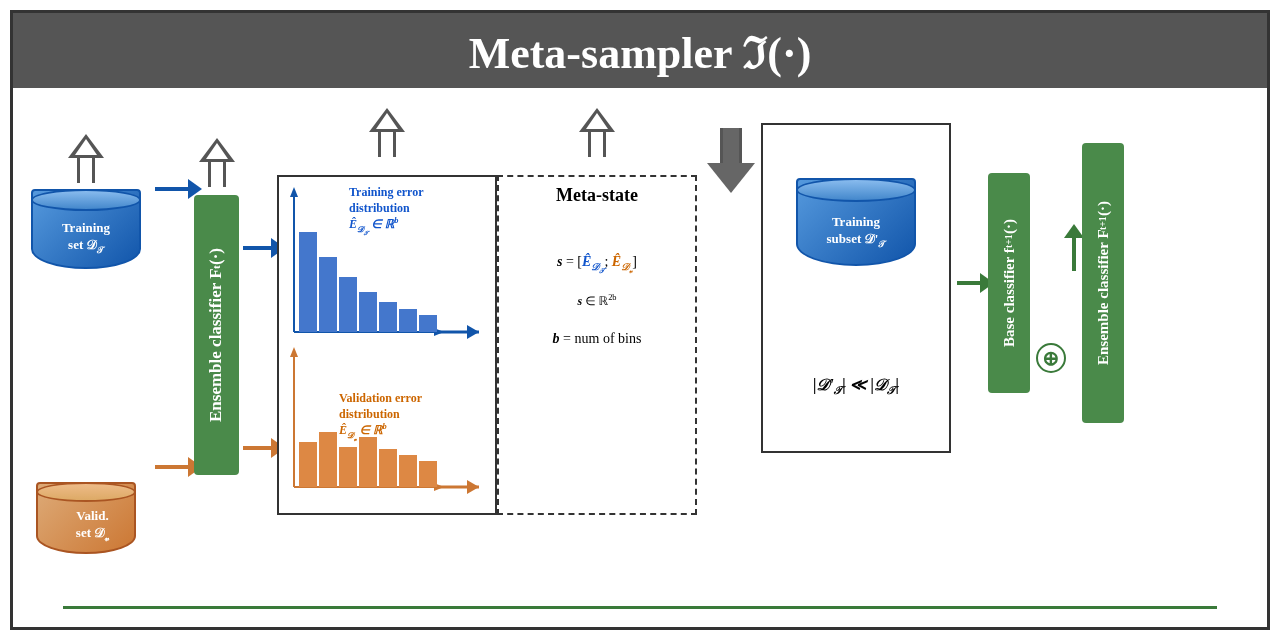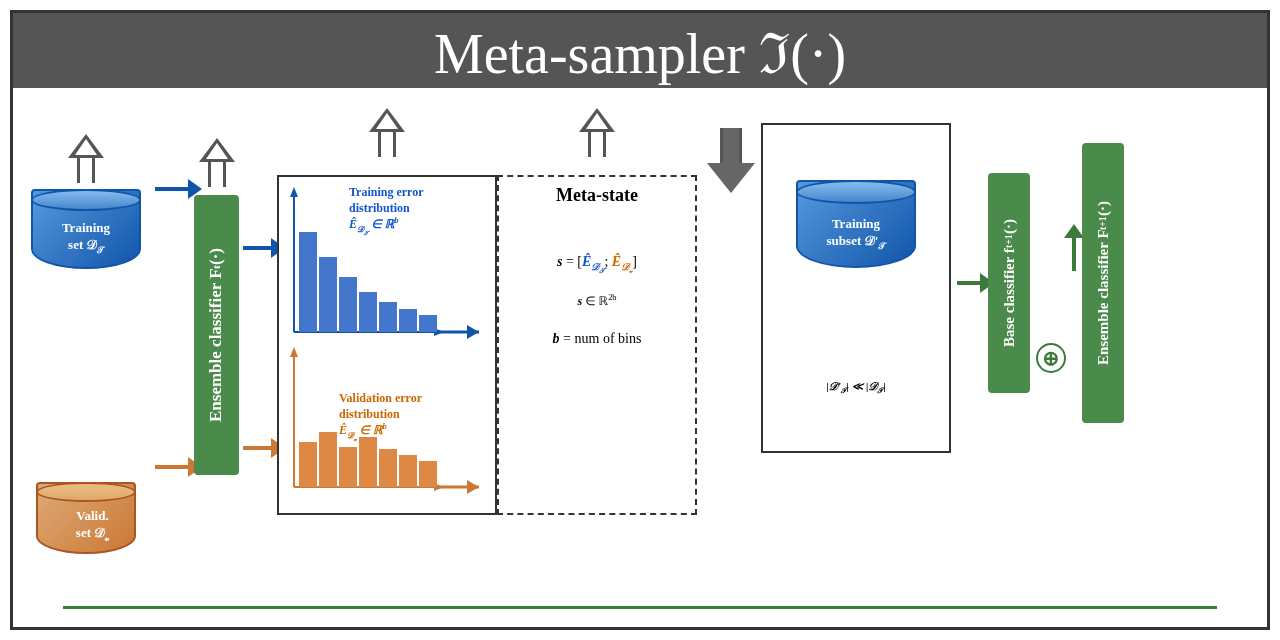--- a/index.html
+++ b/index.html
@@ -24,22 +24,22 @@
     .header-bar {
       width: 100%;
       background: #555;
       height: 75px;
       display: flex;
       align-items: center;
       justify-content: center;
     }
     .header-title {
       color: #fff;
-      font-size: 56px;
-      font-weight: normal;
+      font-size: 44px;
+      font-weight: bold;
       font-family: 'Times New Roman', serif;
     }
 
     
     .main-content {
       display: flex;
       flex-direction: row;
       align-items: flex-start;
       padding: 10px 8px;
       height: 545px;
@@ -342,21 +342,21 @@
 
       <div class="training-subset-box">
 
         <div style="position:relative;width:120px;height:100px;">
           <div style="position:absolute;top:0;left:0;width:120px;height:88px;background:linear-gradient(135deg,#5599dd,#1155aa);border:2px solid #1155aa;border-radius:4px 4px 50% 50% / 4px 4px 22px 22px;"></div>
           <div style="position:absolute;top:0;left:0;width:120px;height:24px;background:linear-gradient(180deg,#88bbee,#4488cc);border-radius:50%;border:2px solid #1155aa;z-index:2;"></div>
           <div style="position:absolute;top:20px;left:0;width:120px;height:68px;z-index:1;display:flex;align-items:center;justify-content:center;">
             <span style="color:#fff;font-size:13px;font-weight:bold;text-align:center;z-index:3;line-height:1.3;">Training<br>subset 𝒟'<sub>𝒯</sub></span>
           </div>
         </div>
-        <div style="font-size:11px;font-style:italic;font-weight:bold;margin-top:10px;">|𝒟'<sub>𝒯</sub>| ≪ |𝒟<sub>𝒯</sub>|</div>
+        <div style="font-size:16px;font-style:italic;font-weight:bold;margin-top:10px;">|𝒟'<sub>𝒯</sub>| ≪ |𝒟<sub>𝒯</sub>|</div>
       </div>
 
       <div style="display:flex;align-items:center;margin-top:0px;">
         <div style="width:25px;height:4px;background:#3a7a3a;position:relative;">
           <div style="position:absolute;right:-12px;top:-8px;width:0;height:0;border-top:10px solid transparent;border-bottom:10px solid transparent;border-left:14px solid #3a7a3a;"></div>
         </div>
       </div>
 
       <div style="background:#4a8a4a;color:#fff;writing-mode:vertical-rl;text-orientation:mixed;transform:rotate(180deg);font-size:15px;font-weight:bold;width:42px;height:220px;display:flex;align-items:center;justify-content:center;border-radius:4px;flex-shrink:0;line-height:1.2;text-align:center;">
         Base classifier f<sub style="font-size:0.65em">t+1</sub>(·)

